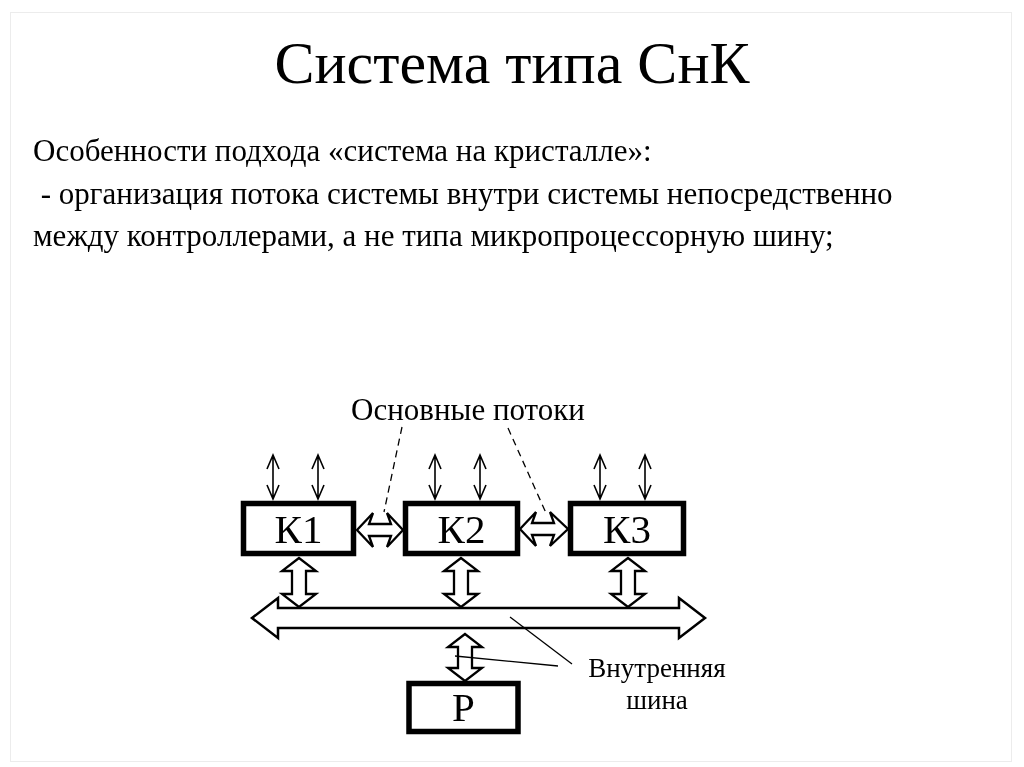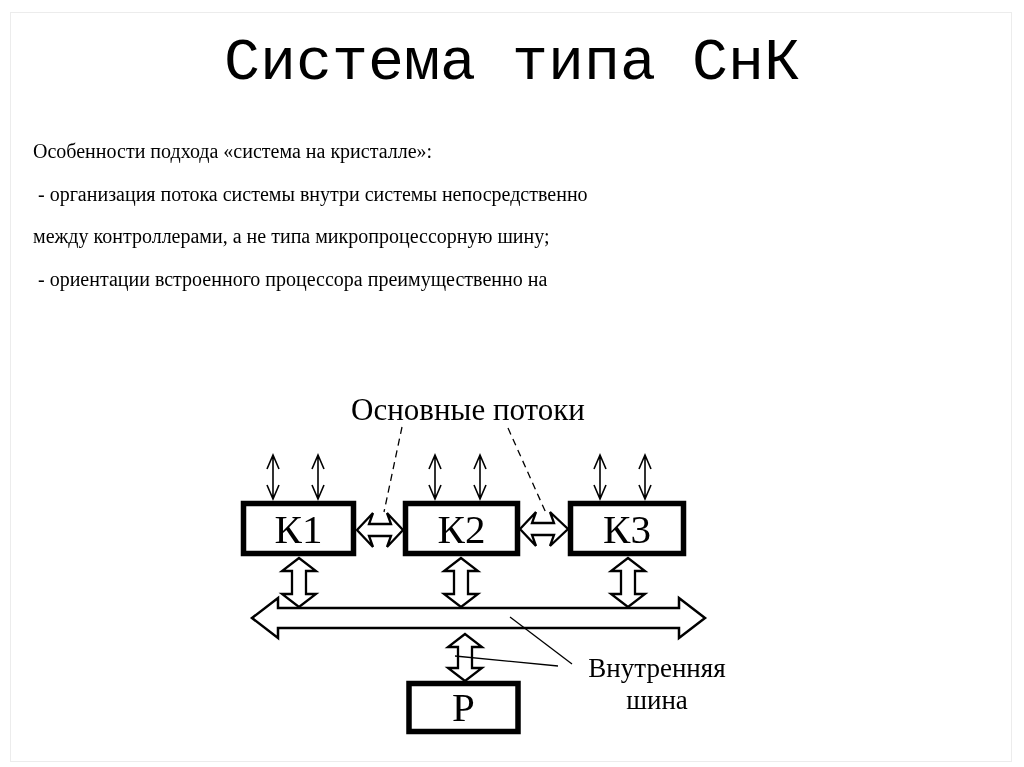--- a/index.html
+++ b/index.html
@@ -9,25 +9,25 @@
     font-family:"Liberation Serif","DejaVu Serif",serif;
     color:#000;
   }
   .slide-frame {
     position:absolute; left:10px; top:12px; width:1002px; height:750px;
     border:1px solid #ececec; box-sizing:border-box; pointer-events:none;
   }
   .slide-title {
     position:absolute; left:0; top:28px; width:100%;
     text-align:center; font-size:60px; line-height:70px;
-    white-space:pre; color:#000;font-family:Liberation Mono, monospace;
+    white-space:pre; color:#000;
   }
   .slide-body {
     position:absolute; left:33px; top:130px; width:975px;
-    font-size:20px; line-height:42.5px; color:#000;
+    font-size:31px; line-height:42.5px; color:#000;
   }
   .body-line { white-space:pre; }
   svg.diagram { position:absolute; left:0; top:0; width:1024px; height:767px; }
   .blk   { fill:#ffffff; stroke:#000000; stroke-width:5.5; }
   .hollow{ fill:#ffffff; stroke:#000000; stroke-width:2.3; stroke-linejoin:miter; }
   .bus   { fill:#ffffff; stroke:#000000; stroke-width:2.5; stroke-linejoin:miter; }
   .thin  { fill:none; stroke:#000000; stroke-width:1.6; }
   .leader{ fill:none; stroke:#000000; stroke-width:1.3; }
   .dash  { stroke-dasharray:7 5; }
   .box-label   { font-size:41px; text-anchor:middle; fill:#000; }
@@ -40,21 +40,20 @@
 <div class="screen">
 
   <div class="slide-frame"></div>
 
   <div class="slide-title">Система типа СнК</div>
 
   <div class="slide-body">
     <div class="body-line">Особенности подхода «система на кристалле»:</div>
     <div class="body-line"> - организация потока системы внутри системы непосредственно</div>
     <div class="body-line">между контроллерами, а не типа микропроцессорную шину;</div>
-    <div class="body-line"> - ориентации встроенного процессора преимущественно на</div>
   </div>
 
   <svg class="diagram" viewBox="0 0 1024 767">
 
     <text class="flows-label" x="468" y="420">Основные потоки</text>
     <line class="leader dash" x1="402" y1="427" x2="384" y2="512"></line>
     <line class="leader dash" x1="508" y1="428" x2="546" y2="513"></line>
 
     <path class="thin" d="M273 455 L273 499 M267 469 L273 455 L279 469 M267 485 L273 499 L279 485"></path>
     <path class="thin" d="M318 455 L318 499 M312 469 L318 455 L324 469 M312 485 L318 499 L324 485"></path>

